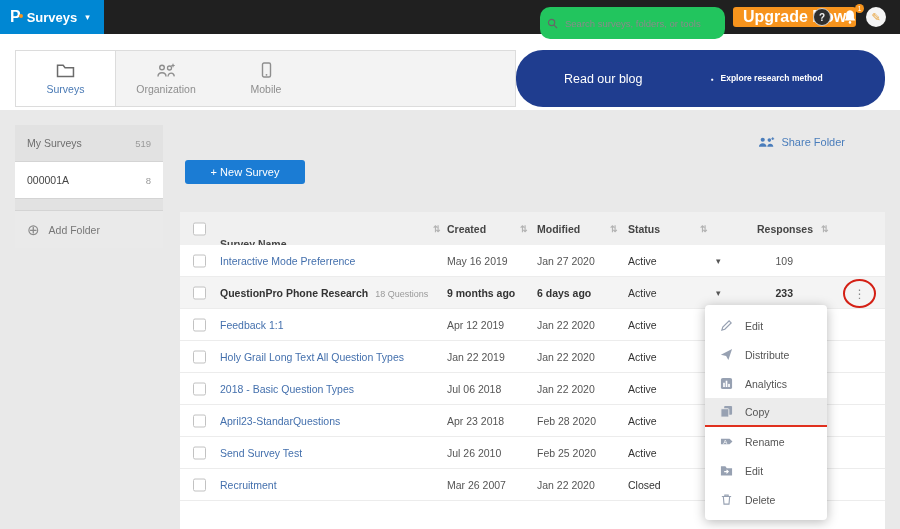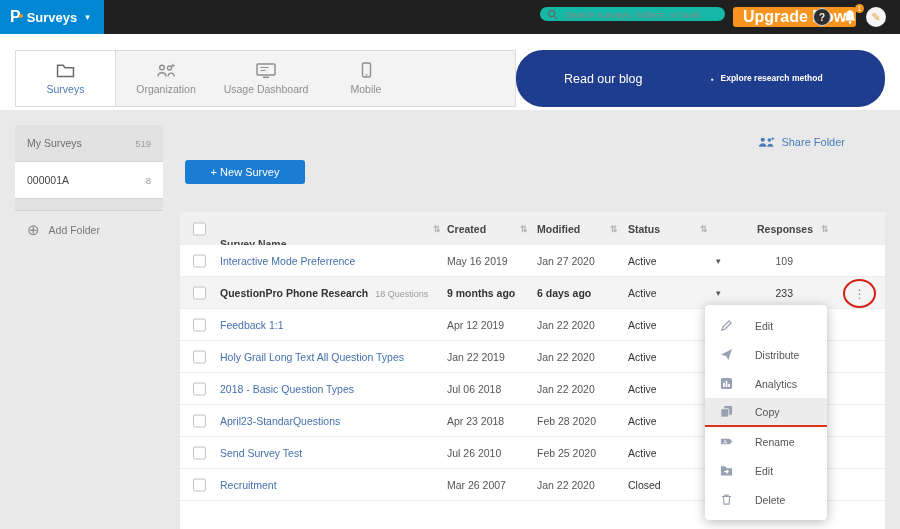--- a/index.html
+++ b/index.html
@@ -6,21 +6,21 @@
   body { margin:0; background:#d8d8d8; font-family:"Liberation Sans",sans-serif; }
   #app { position:relative; width:900px; height:529px; background:#e9e9e9; overflow:hidden; }
 
   
   .topbar { position:absolute; top:0; left:0; width:900px; height:34px; background:#202020; z-index:40; }
   .brand { position:absolute; left:0; top:0; width:104px; height:34px; background:#0087d3; display:flex; align-items:center; gap:6px; padding:0 10px; cursor:pointer; }
   .logo { position:relative; color:#fff; font-weight:bold; font-size:16px; line-height:1; }
   .logo-dot { position:absolute; right:-2px; top:5px; width:4px; height:4px; border-radius:50%; background:#f7941d; }
   .brand-label { color:#fff; font-size:13px; font-weight:bold; }
   .brand-caret { color:#fff; font-size:9px; margin-left:2px; }
-  .search { position:absolute; left:540px; top:7px; width:185px; height:14px; background:#14b8a6; border-radius:10px; display:flex; align-items:center; gap:5px; padding:0 7px; }
+  .search { position:absolute; left:540px; top:7px; width:185px; height:32px; background:#22c55e; border-radius:10px; display:flex; align-items:center; gap:5px; padding:0 7px; }
   .search-input { border:none; outline:none; flex:1; font-size:9.5px; color:#333; background:transparent; font-family:inherit; }
   .search-input::placeholder { color:#8a8a8a; }
   .upgrade { position:absolute; left:733px; top:7px; height:20px; background:#f7941d; color:#fff; border:none; border-radius:3px; font-size:16px; font-weight:bold; padding:0 10px; font-family:inherit; cursor:pointer; }
   .help-btn { position:absolute; left:813px; top:8px; width:18px; height:18px; border-radius:50%; background:#2e2e2e; border:1px solid #cfcfcf; color:#f1f1f1; font-size:10px; font-weight:bold; display:flex; align-items:center; justify-content:center; cursor:pointer; }
   .bell-btn { position:absolute; left:843px; top:9px; width:16px; height:16px; cursor:pointer; }
   .bell-badge { position:absolute; top:-5px; right:-5px; min-width:9px; height:9px; background:#f7941d; color:#fff; font-size:6.5px; border-radius:50%; display:flex; align-items:center; justify-content:center; }
   .pencil-btn { position:absolute; left:866px; top:7px; width:20px; height:20px; border-radius:50%; background:#f5f5f5; color:#e8a33c; font-size:11px; display:flex; align-items:center; justify-content:center; cursor:pointer; }
 
   
   .nav-band { position:absolute; top:34px; left:0; width:900px; height:76px; background:#fff; }
@@ -58,28 +58,28 @@
   .cb { position:absolute; left:13px; top:50%; transform:translateY(-50%); width:13px; height:13px; background:#fff; border:1px solid #c2c2c2; border-radius:2px; cursor:pointer; }
   .c-name { left:40px; color:#4470ad; cursor:pointer; text-decoration:none; }
   .trow.hl .c-name { color:#333; font-weight:bold; }
   .badge-q { color:#9a9a9a; font-size:9px; font-weight:normal; margin-left:7px; }
   .c-created { left:267px; color:#555; }
   .c-modified { left:357px; color:#555; }
   .trow.hl .c-created, .trow.hl .c-modified { color:#333; font-weight:bold; }
   .c-status { left:448px; color:#333; }
   .c-caret { left:536px; color:#555; font-size:9px; cursor:pointer; }
   .c-resp { left:545px; width:68px; text-align:right; color:#555; }
-  .trow.hl .c-resp { color:#333; font-weight:normal; }
+  .trow.hl .c-resp { color:#333; font-weight:bold; }
   .h-resp { left:577px; }
   .sort { position:absolute; top:50%; transform:translateY(-50%); color:#b3b3b3; font-size:9px; cursor:pointer; }
   .s1{left:253px;} .s2{left:340px;} .s3{left:430px;} .s4{left:520px;} .s5{left:641px;}
 
   
   .menu { position:absolute; left:525px; top:180px; width:122px; background:#fff; border-radius:4px; box-shadow:0 2px 12px rgba(0,0,0,.28); padding:6px 0; z-index:20; }
-  .mi { height:29px; display:flex; align-items:center; gap:22px; padding:0 15px; font-size:10.5px; color:#555; cursor:pointer; }
+  .mi { height:29px; display:flex; align-items:center; gap:12px; padding:0 15px; font-size:10.5px; color:#555; cursor:pointer; }
   .mi-icon { width:13px; height:13px; color:#97a1b2; display:flex; flex:none; }
   .mi.copy { background:#ececec; border-bottom:2px solid #e0301e; }
 
   
   .ring { position:absolute; left:663px; top:154px; width:33px; height:29px; border:2px solid #d42015; border-radius:50%; display:flex; align-items:center; justify-content:center; z-index:30; }
   .dots { color:#8a8a8a; font-size:12px; cursor:pointer; line-height:1; }
 </style>
 </head>
 <body>
 
@@ -130,30 +130,20 @@
         <span class="tab-icon">
           <svg width="20" height="15" viewBox="0 0 20 15">
               <circle cx="6" cy="4.5" r="2.3" fill="none" stroke="currentColor" stroke-width="1.4"></circle>
               <path d="M2 13.5c0-2.4 1.8-3.8 4-3.8s4 1.4 4 3.8" fill="none" stroke="currentColor" stroke-width="1.4"></path>
               <circle cx="13.5" cy="5" r="2" fill="none" stroke="currentColor" stroke-width="1.3"></circle>
               <path d="M12 13.5c.2-2.2 1.6-3.4 3.3-3.4 1.5 0 2.7 1 3 3.2" fill="none" stroke="currentColor" stroke-width="1.3"></path>
               <path d="M17 .8v3.4M15.3 2.5h3.4" stroke="currentColor" stroke-width="1.2"></path>
             </svg>
         </span>
         <span class="tab-label">Organization</span>
-      </div>
-      <div class="tab">
-        <span class="tab-icon">
-          <svg width="20" height="15" viewBox="0 0 20 15">
-              <rect x="1" y="1" width="18" height="11" rx="1" fill="none" stroke="currentColor" stroke-width="1.5"></rect>
-              <path d="M4.5 4.5h8M4.5 7.5h5" stroke="currentColor" stroke-width="1.2"></path>
-              <path d="M7 14.3h6" stroke="currentColor" stroke-width="1.4"></path>
-            </svg>
-        </span>
-        <span class="tab-label">Usage Dashboard</span>
       </div>
       <div class="tab">
         <span class="tab-icon">
           <svg width="11" height="16" viewBox="0 0 10 16">
               <rect x="1" y="1" width="8" height="14" rx="1.5" fill="none" stroke="currentColor" stroke-width="1.4"></rect>
               <circle cx="5" cy="12.8" r=".9" fill="currentColor"></circle>
             </svg>
         </span>
         <span class="tab-label">Mobile</span>
       </div>

